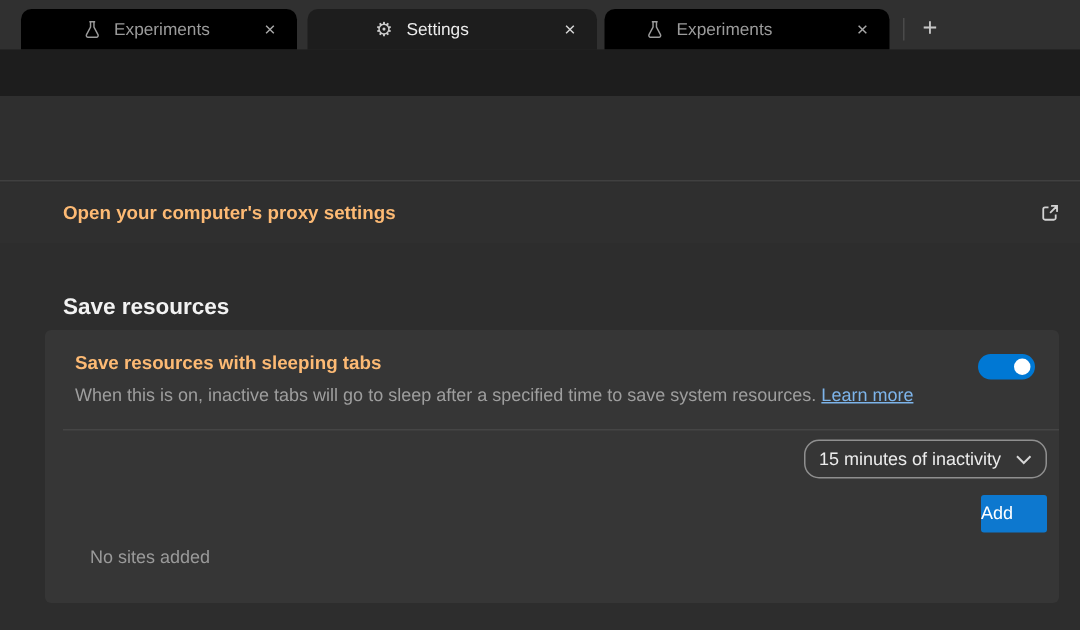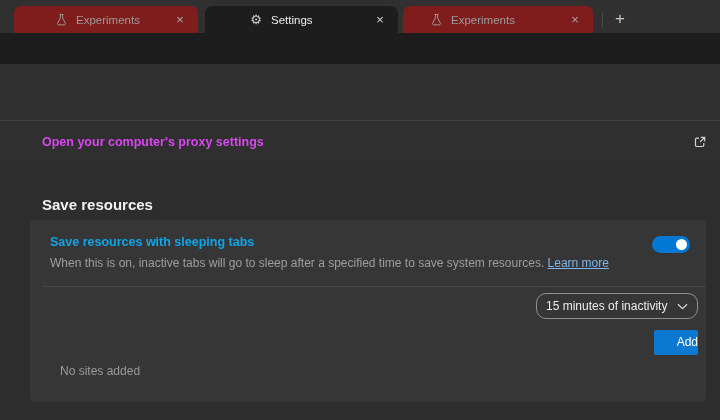--- a/index.html
+++ b/index.html
@@ -1,21 +1,21 @@
 <!DOCTYPE html>
 <html><head>
 <meta charset="utf-8">
 <style>
   * { margin:0; padding:0; box-sizing:border-box; }
   html,body { width:720px; height:420px; overflow:hidden; }
   body { font-family:"Liberation Sans", sans-serif; background:#2d2d2d; position:relative; }
 
   
   .tabstrip { position:absolute; left:0; top:0; width:720px; height:33px; background:#303030; }
-  .tab { position:absolute; top:6px; height:27px; border-radius:7px 7px 0 0; display:flex; align-items:center; background:#7f1d1d; cursor:default; }
+  .tab { position:absolute; top:6px; height:27px; border-radius:7px 7px 0 0; display:flex; align-items:center; background:#000000; cursor:default; }
   .tab .favicon { width:14px; height:14px; display:flex; align-items:center; justify-content:center; flex:0 0 auto; }
   .tab .tab-label { font-size:11.5px; color:#9b9b9b; margin-left:8px; white-space:nowrap; overflow:hidden; flex:1 1 auto; }
   .tab .tab-close { margin-left:auto; margin-right:10px; width:16px; height:16px; line-height:15px; text-align:center; color:#a8a8a8; font-size:13px; border-radius:3px; }
   .tab.active { background:#1d1d1d; }
   .tab.active .tab-label { color:#ececec; }
   .tab.active .tab-close { color:#d6d6d6; }
   .tab1 { left:14px;  width:184px; padding-left:40px; }
   .tab2 { left:205px; width:193px; padding-left:44px; }
   .tab3 { left:403px; width:190px; padding-left:26px; }
   .gear-glyph { font-size:13px; color:#cccccc; line-height:14px; }
@@ -43,39 +43,39 @@
   .hamburger { position:absolute; left:18px; top:89px; width:17px; height:12px; display:flex; flex-direction:column; justify-content:space-between; }
   .hamburger i { display:block; height:2px; background:#dcdcdc; border-radius:1px; }
   .page-title { position:absolute; left:42px; top:84px; font-size:20px; font-weight:700; color:#f2f2f2; letter-spacing:.2px; }
   .searchbox { position:absolute; left:551px; top:83px; width:163px; height:26px; border:1px solid #8a8a8a; border-radius:2px; background:transparent; display:flex; align-items:center; padding:0 8px; }
   .searchbox input { border:none; outline:none; background:transparent; color:#d6d6d6; font-size:12px; margin-left:8px; width:120px; font-family:"Liberation Sans",sans-serif; }
   .searchbox input::placeholder { color:#9a9a9a; opacity:1; }
 
   
   .content { position:absolute; left:0; top:122px; width:720px; height:298px; background:#2d2d2d; }
   .proxy-row { position:absolute; left:0; top:0; width:720px; height:40px; background:#2f2f2f; }
-  .proxy-label { position:absolute; left:42px; top:13px; font-size:12.5px; font-weight:700; color:#d946ef; }
+  .proxy-label { position:absolute; left:42px; top:13px; font-size:12.5px; font-weight:700; color:#fdba74; }
   .external-icon { position:absolute; right:12px; top:12px; width:16px; height:16px; }
   .section-heading { position:absolute; left:42px; top:66px; font-size:15px; font-weight:700; color:#f2f2f2;margin-top:8px; }
 
   .card { position:absolute; left:30px; top:98px; width:676px; height:182px; background:#363636; border-radius:4px; }
-  .row-label { font-size:12.5px; font-weight:700; color:#0ea5e9; }
+  .row-label { font-size:12.5px; font-weight:700; color:#fdba74; }
   .sleep-label { position:absolute; left:20px; top:15px; }
   .sleep-desc { position:absolute; left:20px; top:36px; font-size:12px; color:#9e9e9e; width:600px; }
   .learn-link { color:#7db4ea; text-decoration:underline; cursor:pointer;text-align:right; }
   .toggle { position:absolute; right:16px; top:16px; width:38px; height:17px; border-radius:9px; background:#6a6a6a; }
   .toggle.on { background:#0078d4; }
   .toggle .knob { position:absolute; top:3px; left:3px; width:11px; height:11px; border-radius:50%; background:#fff; }
   .toggle.on .knob { left:auto; right:3px; }
   .card-divider { position:absolute; left:12px; right:0; top:66px; height:1px; background:#454545; }
   .timeout-label { position:absolute; left:20px; top:80px; }
   .select { position:absolute; right:8px; top:73px; width:162px; height:26px; border:1px solid #8f8f8f; border-radius:10px; display:flex; align-items:center; padding:0 9px; color:#ececec; font-size:12px; background:#363636; }
   .select .chev { margin-left:auto; }
   .never-label { position:absolute; left:20px; top:116px; }
-  .add-btn { position:absolute; right:8px; top:110px; width:44px; height:25px; background:#0d78cf; color:#ffffff; font-size:12px; border:none; border-radius:2px; text-align:right; line-height:25px; cursor:pointer; font-family:"Liberation Sans",sans-serif; }
+  .add-btn { position:absolute; right:8px; top:110px; width:44px; height:25px; background:#0d78cf; color:#ffffff; font-size:12px; border:none; border-radius:2px; text-align:left; line-height:25px; cursor:pointer; font-family:"Liberation Sans",sans-serif; }
   .empty-text { position:absolute; left:30px; top:144px; font-size:12px; color:#9a9a9a; }
 
   svg { display:block; }
 </style>
 </head>
 <body>
 
 <div class="tabstrip">
 
   <div class="tab tab1">

